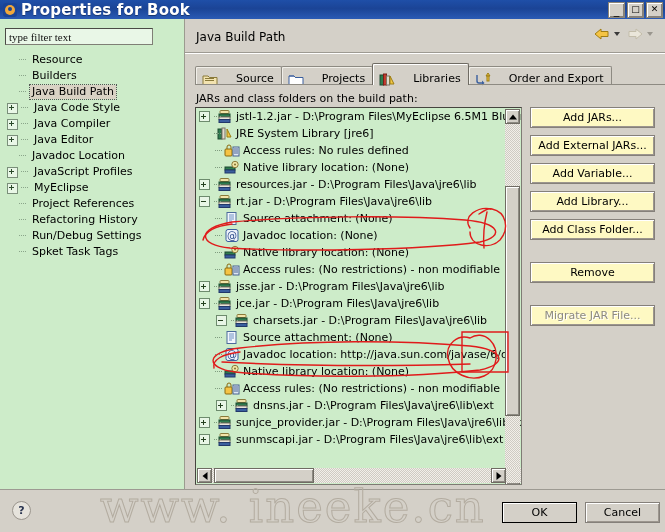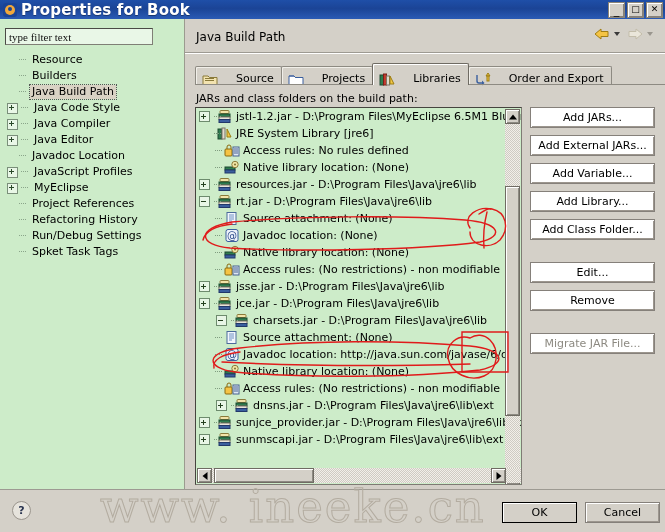--- a/index.html
+++ b/index.html
@@ -171,21 +171,21 @@
     background-size:2px 2px;
   }
   .hthumb{
     position:absolute;top:0;height:15px;background:#d4d0c8;border:1px solid #6f6b63;
     box-shadow:inset 1px 1px 0 #ffffff, inset -1px -1px 0 #8d8a82;box-sizing:border-box;
   }
 
   
   .sidebtns{position:absolute;left:345px;top:88px;width:125px;}
   .btn{
-    width:125px;height:21px;box-sizing:border-box;background:#ffffff;
+    width:125px;height:21px;box-sizing:border-box;background:#fef9c3;
     border:1px solid #85807a;
     box-shadow:inset 1px 1px 0 #ffffff, inset -1px -1px 0 #9c968e;
     font-size:11px;font-family:inherit;color:#000;
     display:flex;align-items:center;justify-content:center;cursor:default;
     margin-bottom:7px;
   }
   .btn.disabled{color:#8d8a82;text-shadow:1px 1px 0 #ffffff;}
 
   
   .bottom{position:absolute;left:0;top:489px;width:665px;height:43px;background:#d4d0c8;}
@@ -607,23 +607,20 @@
         </div>
         <div class="btn">
           <span>Add Variable...</span>
         </div>
         <div class="btn">
           <span>Add Library...</span>
         </div>
         <div class="btn" style="margin-bottom: 22px;">
           <span>Add Class Folder...</span>
         </div>
-        <div class="btn">
-          <span>Edit...</span>
-        </div>
         <div class="btn" style="margin-bottom: 22px;">
           <span>Remove</span>
         </div>
         <div class="btn disabled">
           <span>Migrate JAR File...</span>
         </div>
       </div>
   </div>
 
   <div class="bottom">

